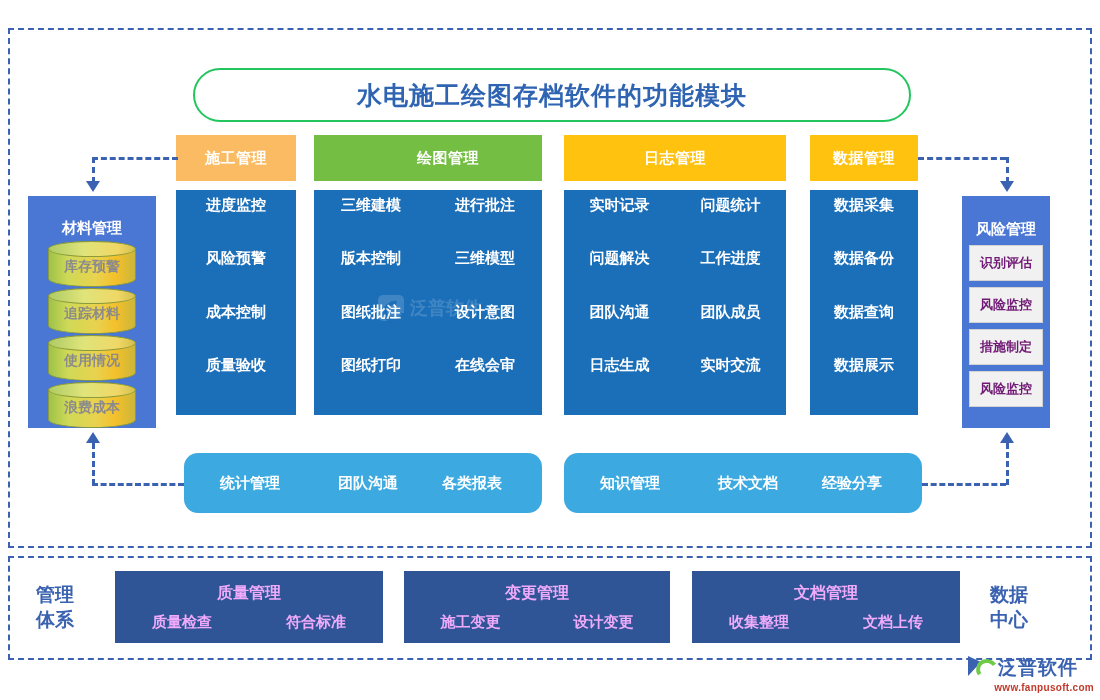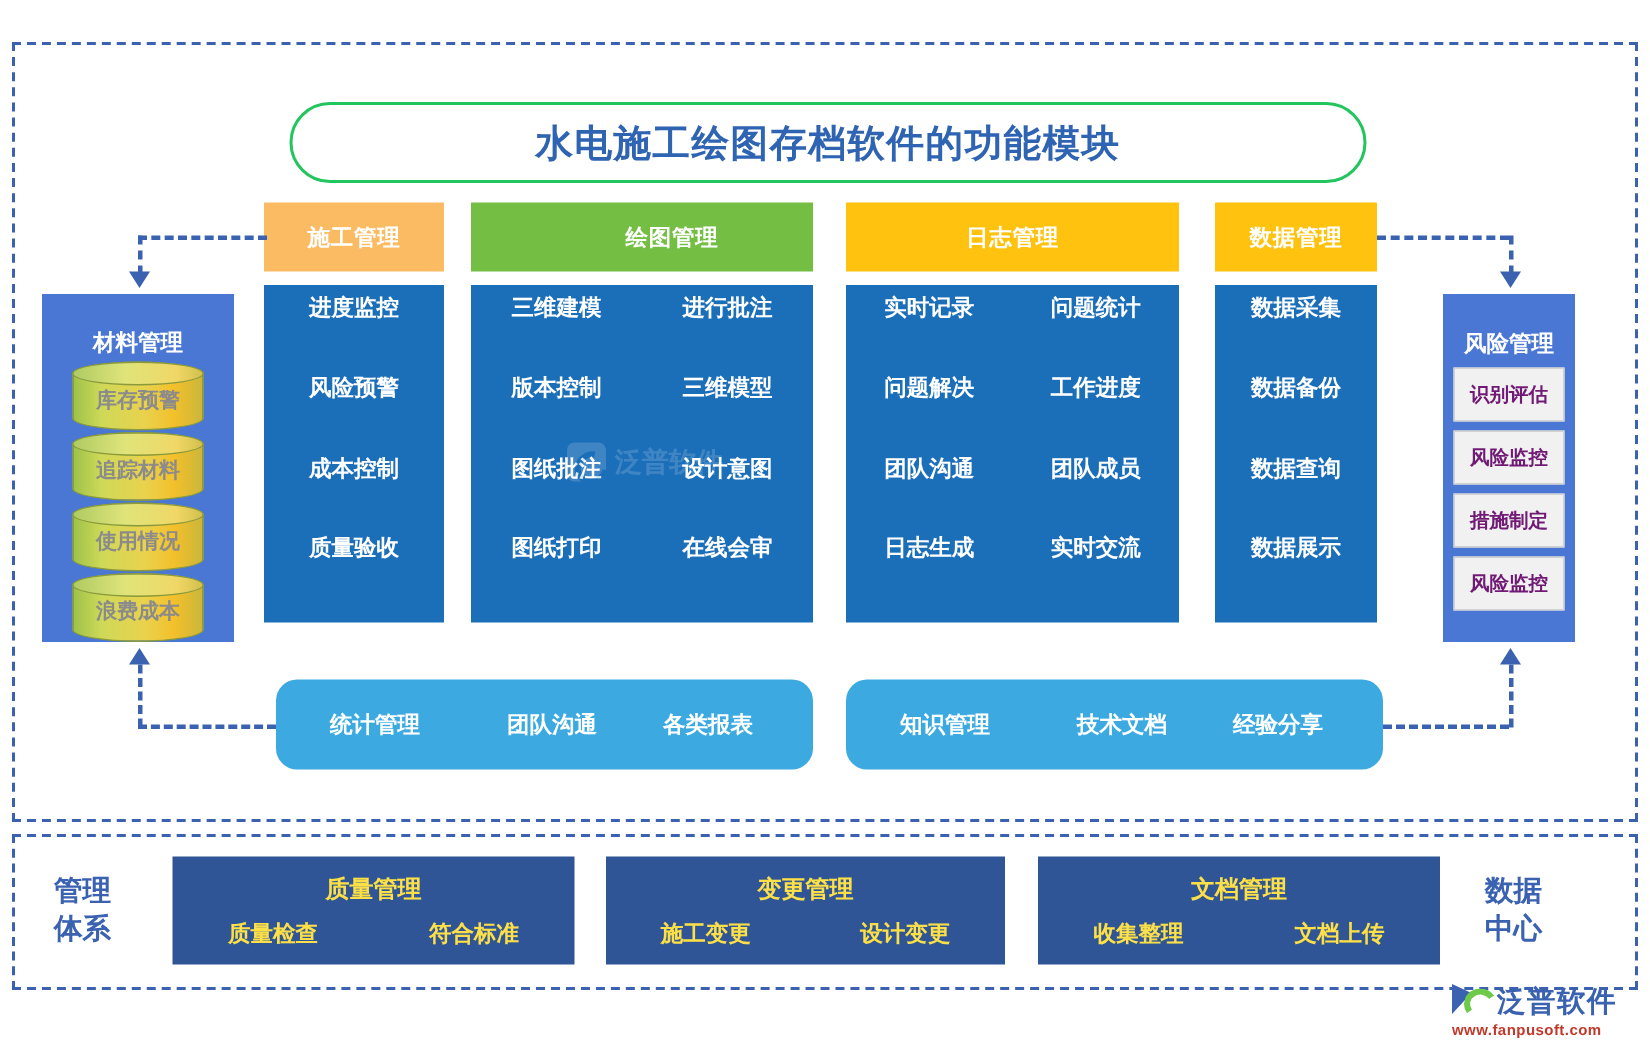--- a/index.html
+++ b/index.html
@@ -115,21 +115,21 @@
   .bottom-label {
     position:absolute; color:#3a62b0; font-size:19px; font-weight:bold;
     line-height:25px; text-align:center;
   }
   #label-system { left:24px; top:582px; width:62px;text-align:center; }
   #label-datacenter { left:978px; top:582px; width:62px; }
 
   .bblock {
     position:absolute; top:571px; height:72px; background:#2f5597;
     display:flex; flex-direction:column; align-items:center; justify-content:center;
-    color:#fde047;
+    color:#f0abfc;
   }
   #bblock-quality { left:115px; width:268px; }
   #bblock-change  { left:404px; width:266px; }
   #bblock-doc     { left:692px; width:268px; }
   .bblock-title { font-size:16px; font-weight:bold; margin-bottom:9px; }
   .bblock-items { display:flex; width:100%; justify-content:space-around; }
   .bblock-item { font-size:15px; font-weight:bold; }
 
   
   .conn { position:absolute; }
@@ -171,21 +171,21 @@
     content:""; position:absolute; left:0; top:2px;
     width:0; height:0; border-left:13px solid #3a62b0;
     border-top:6px solid transparent; border-bottom:14px solid transparent;
   }
   .logo-mark::after{
     content:""; position:absolute; left:8px; top:5px; width:14px; height:13px;
     border:4px solid #6ecb4a; border-right-color:transparent; border-bottom-color:transparent;
     border-radius:50%; transform:rotate(10deg);
   }
   .logo-name { color:#3a62b0; font-size:19px; font-weight:bold; letter-spacing:1px; }
-  .logo-url { color:#c0392b; font-size:10px; font-weight:bold; text-align:left; margin-top:1px; letter-spacing:.3px; }
+  .logo-url { color:#c0392b; font-size:10px; font-weight:bold; text-align:right; margin-top:1px; letter-spacing:.3px; }
 </style>
 </head>
 <body>
 
 <div id="root">
 
   <div class="frame-main"></div>
   <div class="frame-bottom"></div>
 
   <div class="title-box">

